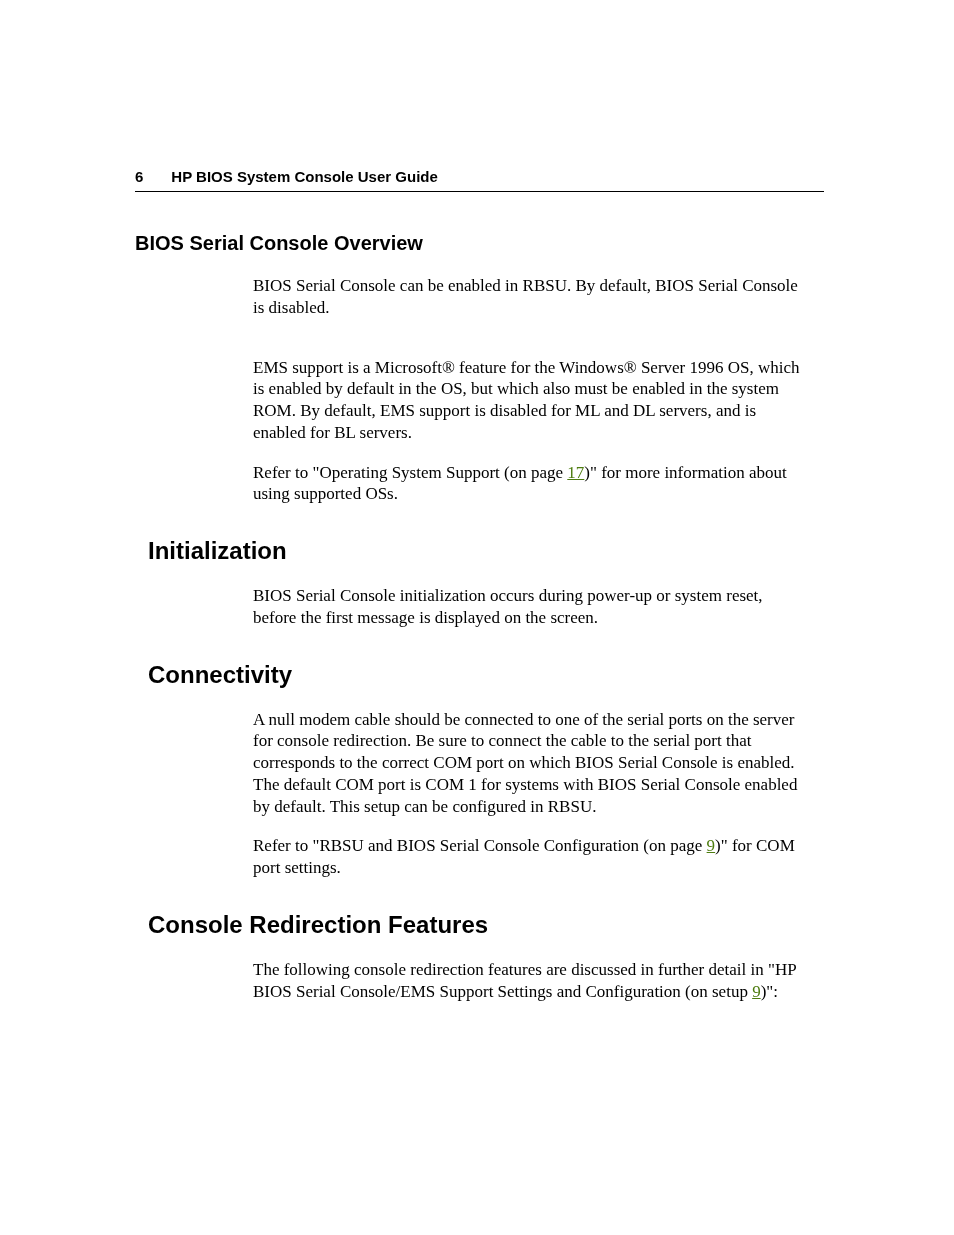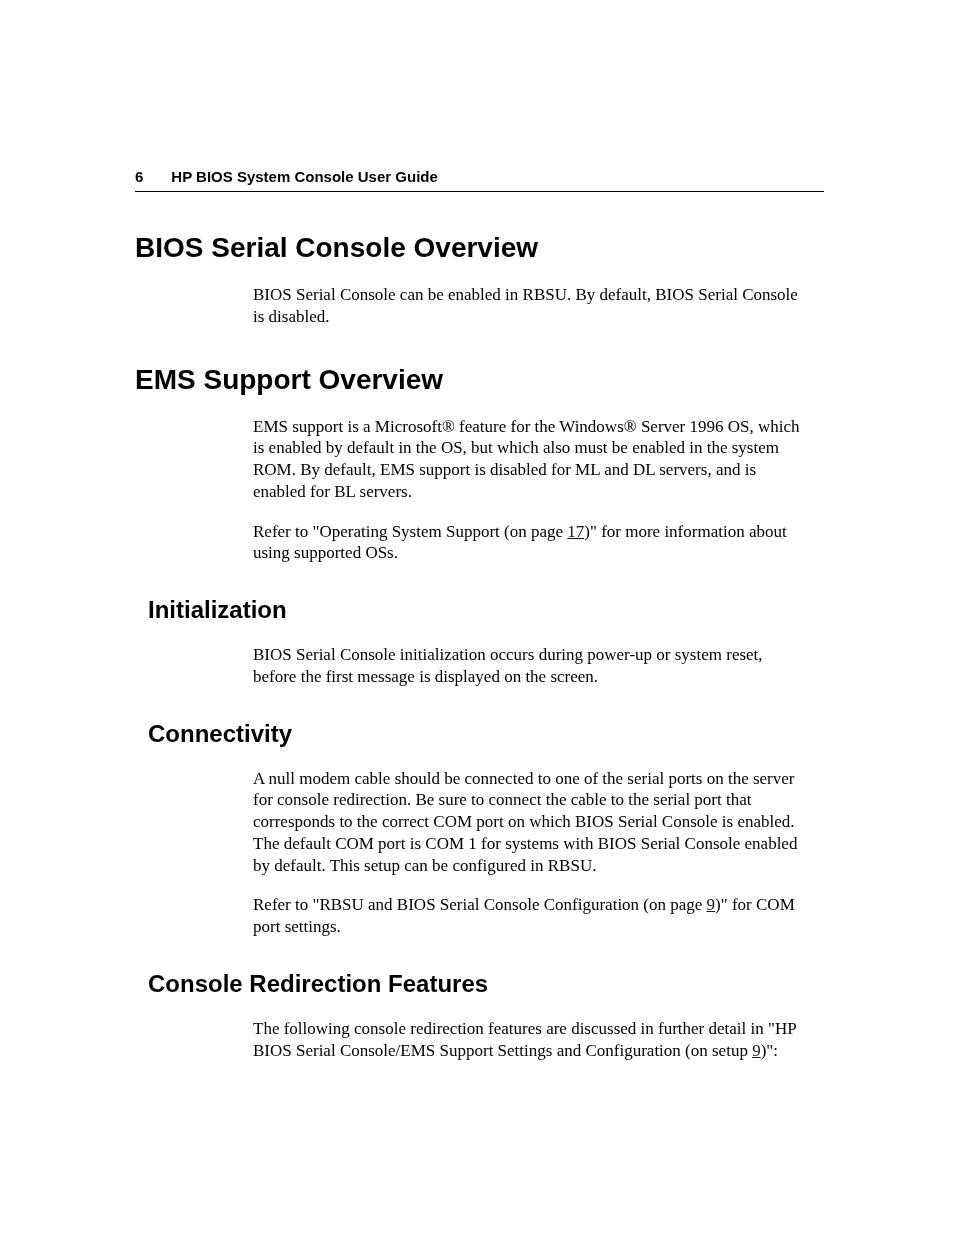--- a/index.html
+++ b/index.html
@@ -28,37 +28,37 @@
     margin-right: 28px;
   }
   .divider {
     border: none;
     border-top: 1.5px solid #000;
     margin: 0 0 40px 0;
   }
   .h2 {
     font-family: Arial, Helvetica, sans-serif;
     font-weight: bold;
-    font-size: 28px;
+    font-size: 20px;
     margin: 0 0 20px 0;
   }
   .h1 {
     font-family: Arial, Helvetica, sans-serif;
     font-weight: bold;
     font-size: 24px;
     margin: 32px 0 20px 13px;
   }
   .body-text {
     font-size: 17px;
     line-height: 1.28;
     margin: 2px 0 18px 118px;
     max-width: 555px;
   }
   .link {
-    color: #0f172a;
+    color: #4d7c0f;
     text-decoration: underline;
   }
   .section-gap {
     height: 18px;
   }
 </style>
 </head>
 <body>
 
 <div class="page">
@@ -67,21 +67,20 @@
     <span class="page-number">6</span>
     <span>HP BIOS System Console User Guide</span>
   </div>
   <hr class="divider">
 
   <div class="h2">BIOS Serial Console Overview</div>
   <p class="body-text">BIOS Serial Console can be enabled in RBSU. By default, BIOS Serial Console is disabled.</p>
 
   <div class="section-gap"></div>
 
-  <div class="h2">EMS Support Overview</div>
   <p class="body-text">EMS support is a Microsoft® feature for the Windows® Server 1996 OS, which is enabled by default in the OS, but which also must be enabled in the system ROM. By default, EMS support is disabled for ML and DL servers, and is enabled for BL servers.</p>
   <p class="body-text">
     <span>Refer to "Operating System Support (on page </span><a class="link">17</a><span>)" for more information about using supported OSs.</span>
   </p>
 
   <div class="h1">Initialization</div>
   <p class="body-text">BIOS Serial Console initialization occurs during power-up or system reset, before the first message is displayed on the screen.</p>
 
   <div class="h1">Connectivity</div>
   <p class="body-text">A null modem cable should be connected to one of the serial ports on the server for console redirection. Be sure to connect the cable to the serial port that corresponds to the correct COM port on which BIOS Serial Console is enabled. The default COM port is COM 1 for systems with BIOS Serial Console enabled by default. This setup can be configured in RBSU.</p>

